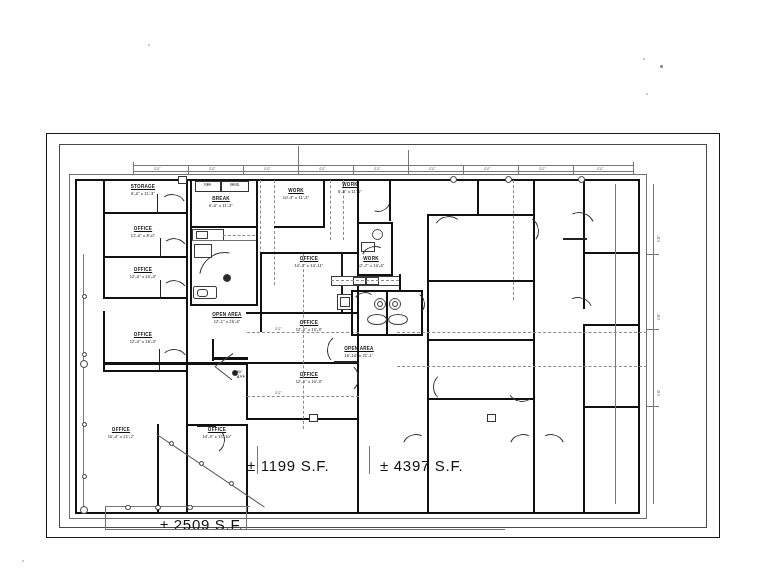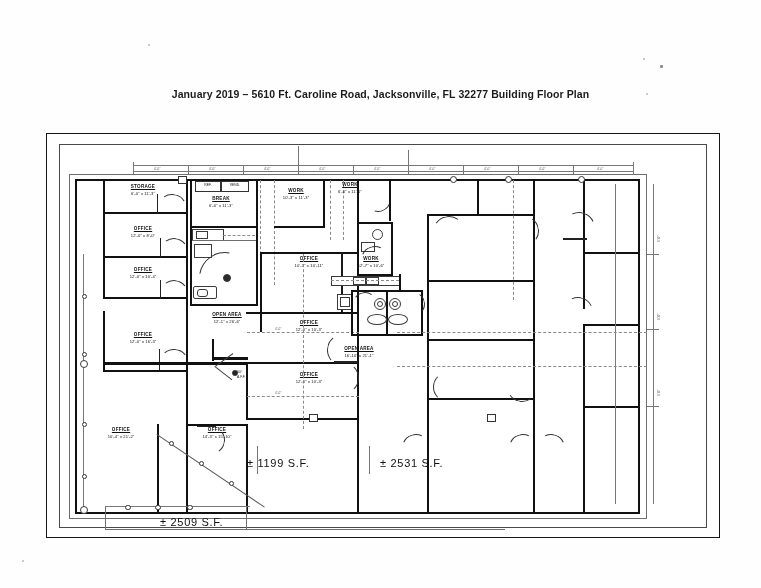--- a/index.html
+++ b/index.html
@@ -47,21 +47,21 @@
   }
   .dimdashv{
     position:absolute;width:0;border-left:.7px dashed #8a8a8a;
   }
 
   
   .rm{position:absolute;text-align:center;color:#111;line-height:1.25;white-space:nowrap;}
   .rm .nm{font-size:4.6px;font-weight:bold;letter-spacing:.25px;text-decoration:underline;display:block;}
   .rm .dm{font-size:4.1px;display:block;margin-top:1.5px;letter-spacing:.1px;}
 
-  .sf{position:absolute;font-size:11px;color:#111;letter-spacing:.7px;white-space:nowrap;}
+  .sf{position:absolute;font-size:15px;color:#111;letter-spacing:.7px;white-space:nowrap;}
   .arc{position:absolute;border:.9px solid #333;border-radius:50%;
        border-right-color:transparent;border-bottom-color:transparent;border-left-color:transparent;}
   .leaf{position:absolute;background:#222;}
 
   
   .fix{position:absolute;border:.8px solid #3a3a3a;background:#fff;}
   .fixr{position:absolute;border:.8px solid #3a3a3a;background:#fff;border-radius:50%;}
   .cab{position:absolute;border:.8px solid #3a3a3a;background:#fff;}
 
   .speck{position:absolute;background:#b9b9b9;border-radius:1px;}
@@ -78,21 +78,20 @@
 <div id="page">
 
   <div class="speck" style="left:148px;top:44px;width:2px;height:2px;"></div>
   <div class="speck" style="left:643px;top:58px;width:2px;height:2px;"></div>
   <div class="speck" style="left:660px;top:65px;width:3px;height:3px;background:#8d8d8d;"></div>
   <div class="speck" style="left:646px;top:93px;width:2px;height:2px;"></div>
   <div class="speck" style="left:398px;top:504px;width:2px;height:2px;"></div>
   <div class="speck" style="left:462px;top:504px;width:2px;height:2px;"></div>
   <div class="speck" style="left:22px;top:560px;width:2px;height:2px;"></div>
 
-  <div id="title">January 2019 – 5610 Ft. Caroline Road, Jacksonville, FL  32277 Building Floor Plan</div>
 
   <div id="sheet">
     <div id="sheet-inner"></div>
 
     <div class="dim h" style="left:86px;top:31px;width:500px;"></div>
     <div class="dim h" style="left:86px;top:37px;width:500px;"></div>
     <div class="dim v" style="left:86px;top:28px;height:12px;"></div>
     <div class="dim v" style="left:141px;top:31px;height:9px;"></div>
     <div class="dim v" style="left:196px;top:31px;height:9px;"></div>
     <div class="dim v" style="left:251px;top:31px;height:9px;"></div>
@@ -370,21 +369,21 @@
     <div class="dimdashv" style="left:466px;top:46px;height:120px;"></div>
 
     <div class="colmark" style="left:131px;top:42px;width:7px;height:6px;"></div>
     <div class="colmark" style="left:262px;top:280px;width:7px;height:6px;"></div>
     <div class="colmark" style="left:440px;top:280px;width:7px;height:6px;"></div>
     <div class="node" style="left:403px;top:42px;width:5px;height:5px;"></div>
     <div class="node" style="left:458px;top:42px;width:5px;height:5px;"></div>
     <div class="node" style="left:531px;top:42px;width:5px;height:5px;"></div>
 
     <div class="sf" style="left:200px;top:323px;">± 1199 S.F.</div>
-    <div class="sf" style="left:333px;top:323px;">± 2531 S.F.</div>
+    <div class="sf" style="left:333px;top:323px;">± 4397 S.F.</div>
     <div class="sf" style="left:113px;top:382px;">± 2509 S.F.</div>
 
     <div class="dim v" style="left:210px;top:312px;height:28px;"></div>
     <div class="dim v" style="left:322px;top:312px;height:28px;"></div>
     <div class="hair h" style="left:58px;top:395px;width:400px;"></div>
     <div class="hair v" style="left:58px;top:372px;height:24px;"></div>
     <div class="hair v" style="left:199px;top:372px;height:24px;"></div>
 
     <div class="dim h" style="left:58px;top:372px;width:145px;"></div>
     <div class="node" style="left:78px;top:370.5px;width:3.5px;height:3.5px;"></div>

